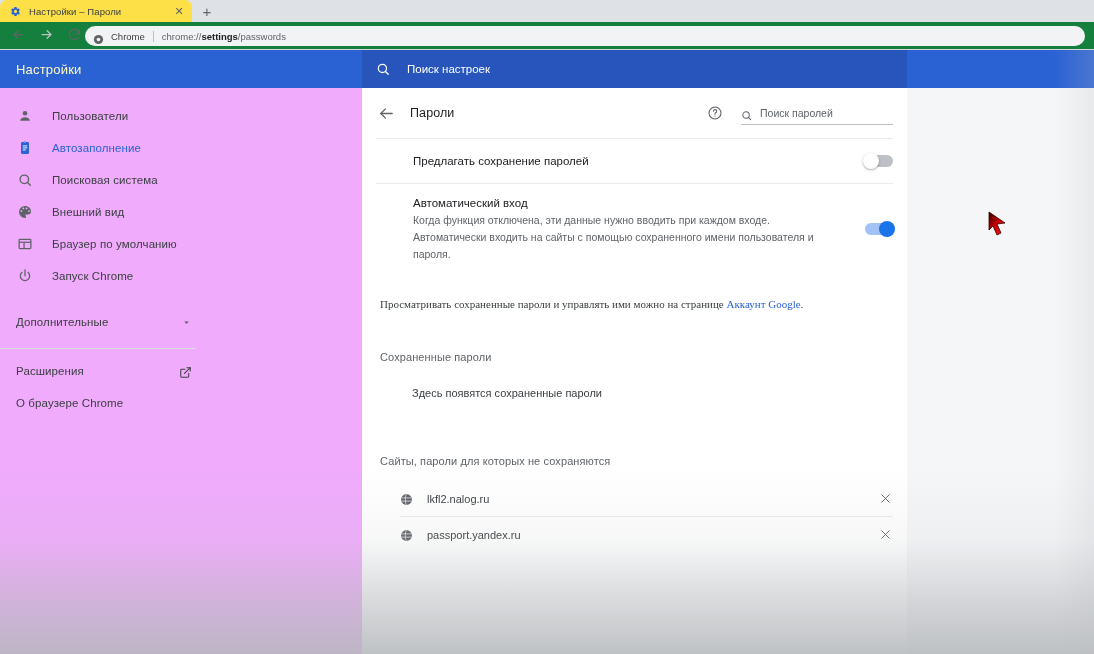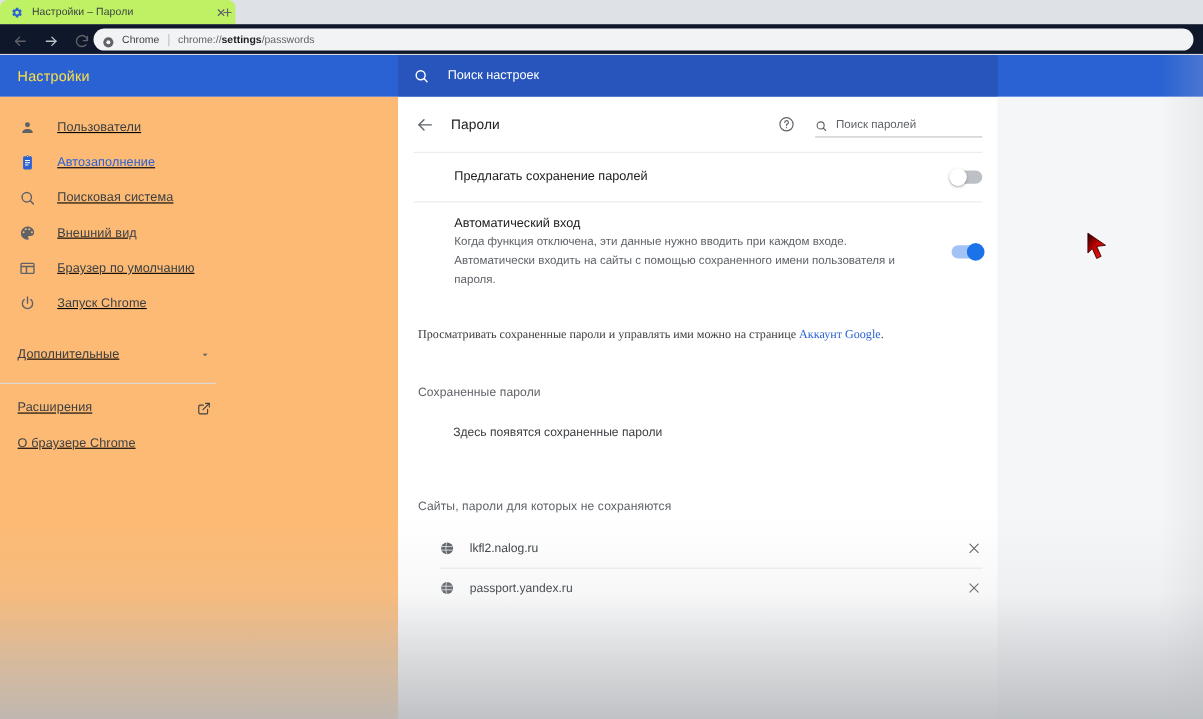--- a/index.html
+++ b/index.html
@@ -25,22 +25,22 @@
   
   .tabstrip {
     position: absolute;
     left: 0; top: 0;
     width: 1094px; height: 22px;
     background: #dee1e6;
   }
   .tab {
     position: absolute;
     left: 0; top: 0;
-    width: 214px; height: 22px;
-    background: #bef264;
+    width: 192px; height: 22px;
+    background: #fde047;
     border-top-left-radius: 7px;
     border-top-right-radius: 7px;
     display: flex;
     align-items: center;
     padding-left: 10px;
     box-sizing: border-box;
   }
   .tab-favicon {
     width: 11px; height: 11px;
     flex: 0 0 auto;
@@ -72,25 +72,25 @@
     display: flex; align-items: center; justify-content: center;
     color: #5f6368;
     font-size: 15px;
     line-height: 1;
   }
 
   .toolbar {
     position: absolute;
     left: 0; top: 22px;
     width: 1094px; height: 28px;
-    background: #0f172a;
+    background: #15803d;
     border-bottom: 1px solid #d6d9dc;
     box-sizing: border-box;
     display: flex;
-    align-items: flex-end;
+    align-items: flex-start;
   }
   .nav-btn {
     width: 24px; height: 24px;
     margin-left: 4px;
     display: flex; align-items: center; justify-content: center;
     color: #5f6368;
   }
   .nav-btn.back { margin-left: 6px; }
   .nav-btn.disabled { color: #bdc1c6; }
   .omnibox {
@@ -140,21 +140,21 @@
     position: absolute;
     left: 0; top: 0;
     width: 1094px; height: 38px;
     background: #2a62d4;
   }
   .topbar-title {
     position: absolute;
     left: 16px; top: 0;
     height: 38px;
     display: flex; align-items: center;
-    color: #fde047;
+    color: #fef9c3;
     font-size: 13px;
     letter-spacing: 0.2px;
   }
   .topsearch {
     position: absolute;
     left: 362px; top: 0;
     width: 545px; height: 38px;
     background: #2755bc;
     display: flex;
     align-items: center;
@@ -170,22 +170,21 @@
   .topsearch .s-ph {
     font-size: 11.5px;
     color: #ffffff;
   }
 
   .sidebar {
     position: absolute;
     left: 0; top: 38px;
     width: 362px;
     height: 566px;
-    background: #fdba74;
-    text-decoration: underline;
+    background: #f0abfc;
   }
   .side-item {
     position: relative;
     height: 32px;
     display: flex;
     align-items: center;
     padding-left: 16px;
     box-sizing: border-box;
     color: #3c4043;
   }

